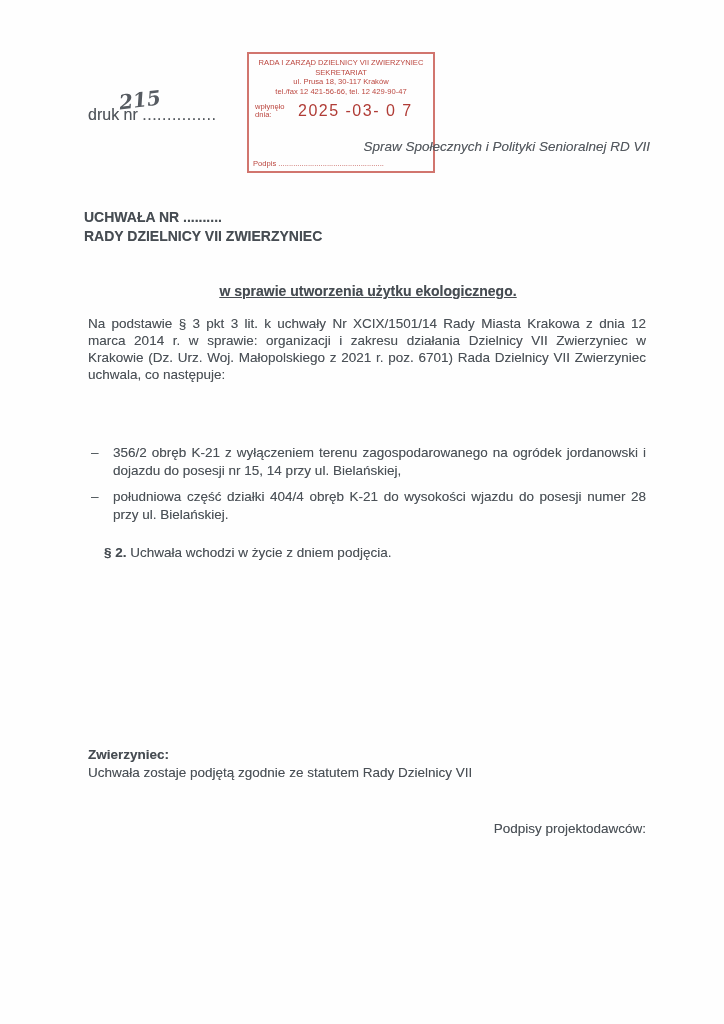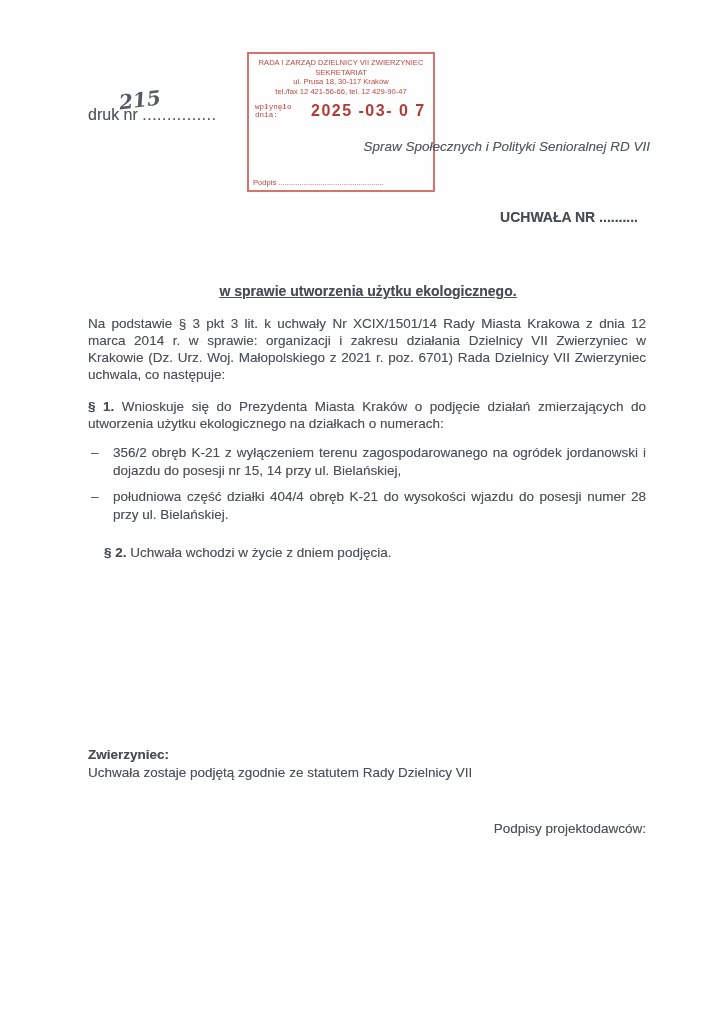--- a/index.html
+++ b/index.html
@@ -13,42 +13,42 @@
   .druk{position:absolute;left:88px;top:106px;font-size:16px;color:#51565c;}
   .druk .dots{letter-spacing:.5px;}
   .druk-value{
     position:absolute;left:119px;top:88px;
     font-family:"DejaVu Serif",serif;font-style:italic;font-weight:bold;
     font-size:20px;color:#565b61;transform:rotate(-7deg);text-shadow:none;
   }
 
   
   .stamp{
-    position:absolute;left:247px;top:52px;width:188px;height:140px;
+    position:absolute;left:247px;top:52px;width:188px;height:121px;
     border:2px solid rgba(194,72,63,.75);color:#bb463f;
     display:flex;flex-direction:column;padding:4px 4px 3px;box-sizing:border-box;
     text-shadow:none;background:rgba(255,255,255,.0);
   }
   .stamp-line{text-align:center;font-size:7.6px;line-height:9.5px;white-space:nowrap;}
   .stamp-received{display:flex;align-items:center;margin-top:6px;margin-left:2px;}
-  .received-label{font-size:7.6px;line-height:8.5px;width:38px;font-family:Liberation Mono, monospace;}
+  .received-label{font-size:7.6px;line-height:8.5px;width:38px;}
   .received-date{
-    font-size:16px;font-weight:bold;letter-spacing:1.5px;color:#b03c36;
-    margin-left:18px;white-space:nowrap;
+    font-size:16px;font-weight:normal;letter-spacing:1.5px;color:#b03c36;
+    margin-left:5px;white-space:nowrap;
   }
   .stamp-podpis{margin-top:auto;font-size:7.6px;white-space:nowrap;overflow:hidden;}
 
   
   .project{
     position:absolute;top:139px;right:74px;text-align:right;
     font-style:italic;font-size:13.5px;line-height:16.5px;color:#54595f;
   }
 
   
-  .title-block{position:absolute;left:78px;top:208px;width:560px;text-align:right;}
+  .title-block{position:absolute;left:84px;top:208px;width:560px;text-align:left;}
   .title-1,.title-2{font-weight:bold;font-size:14px;line-height:19px;color:#464c52;}
   .title-3{font-size:13.5px;line-height:19px;}
   .subject{
     position:absolute;left:88px;top:283px;width:560px;text-align:center;
     font-weight:bold;font-size:14px;color:#464c52;text-decoration:underline;
   }
 
   
   .legal{position:absolute;left:88px;top:315px;width:558px;font-size:13.5px;line-height:17px;text-align:justify;}
   .par1{position:absolute;left:88px;top:398px;width:558px;font-size:13.5px;line-height:17px;text-align:justify;}
@@ -93,29 +93,26 @@
       <span>..................................................</span>
     </div>
   </div>
 
   <div class="project">
     <div>Spraw Społecznych i Polityki Senioralnej RD VII</div>
   </div>
 
   <div class="title-block">
     <div class="title-1">UCHWAŁA NR ..........</div>
+    <div class="title-2">RADY DZIELNICY VII ZWIERZYNIEC</div>
   </div>
   <div class="subject">w sprawie utworzenia użytku ekologicznego.</div>
 
   <div class="legal">Na podstawie § 3 pkt 3 lit. k uchwały Nr XCIX/1501/14 Rady Miasta Krakowa z dnia 12 marca 2014 r. w sprawie: organizacji i zakresu działania Dzielnicy VII Zwierzyniec w Krakowie (Dz. Urz. Woj. Małopolskiego z 2021 r. poz. 6701) Rada Dzielnicy VII Zwierzyniec uchwala, co następuje:</div>
 
-  <div class="par1">
-    <span class="par-label">§ 1.</span>
-    <span>Wnioskuje się do Prezydenta Miasta Kraków o podjęcie działań zmierzających do utworzenia użytku ekologicznego na działkach o numerach:</span>
-  </div>
 
   <div class="items">
     <div class="item">
       <span class="marker">–</span>
       <span>356/2 obręb K-21 z wyłączeniem terenu zagospodarowanego na ogródek jordanowski i dojazdu do posesji nr 15, 14 przy ul. Bielańskiej,</span>
     </div>
     <div class="item">
       <span class="marker">–</span>
       <span>południowa część działki 404/4 obręb K-21 do wysokości wjazdu do posesji numer 28 przy ul. Bielańskiej.</span>
     </div>

